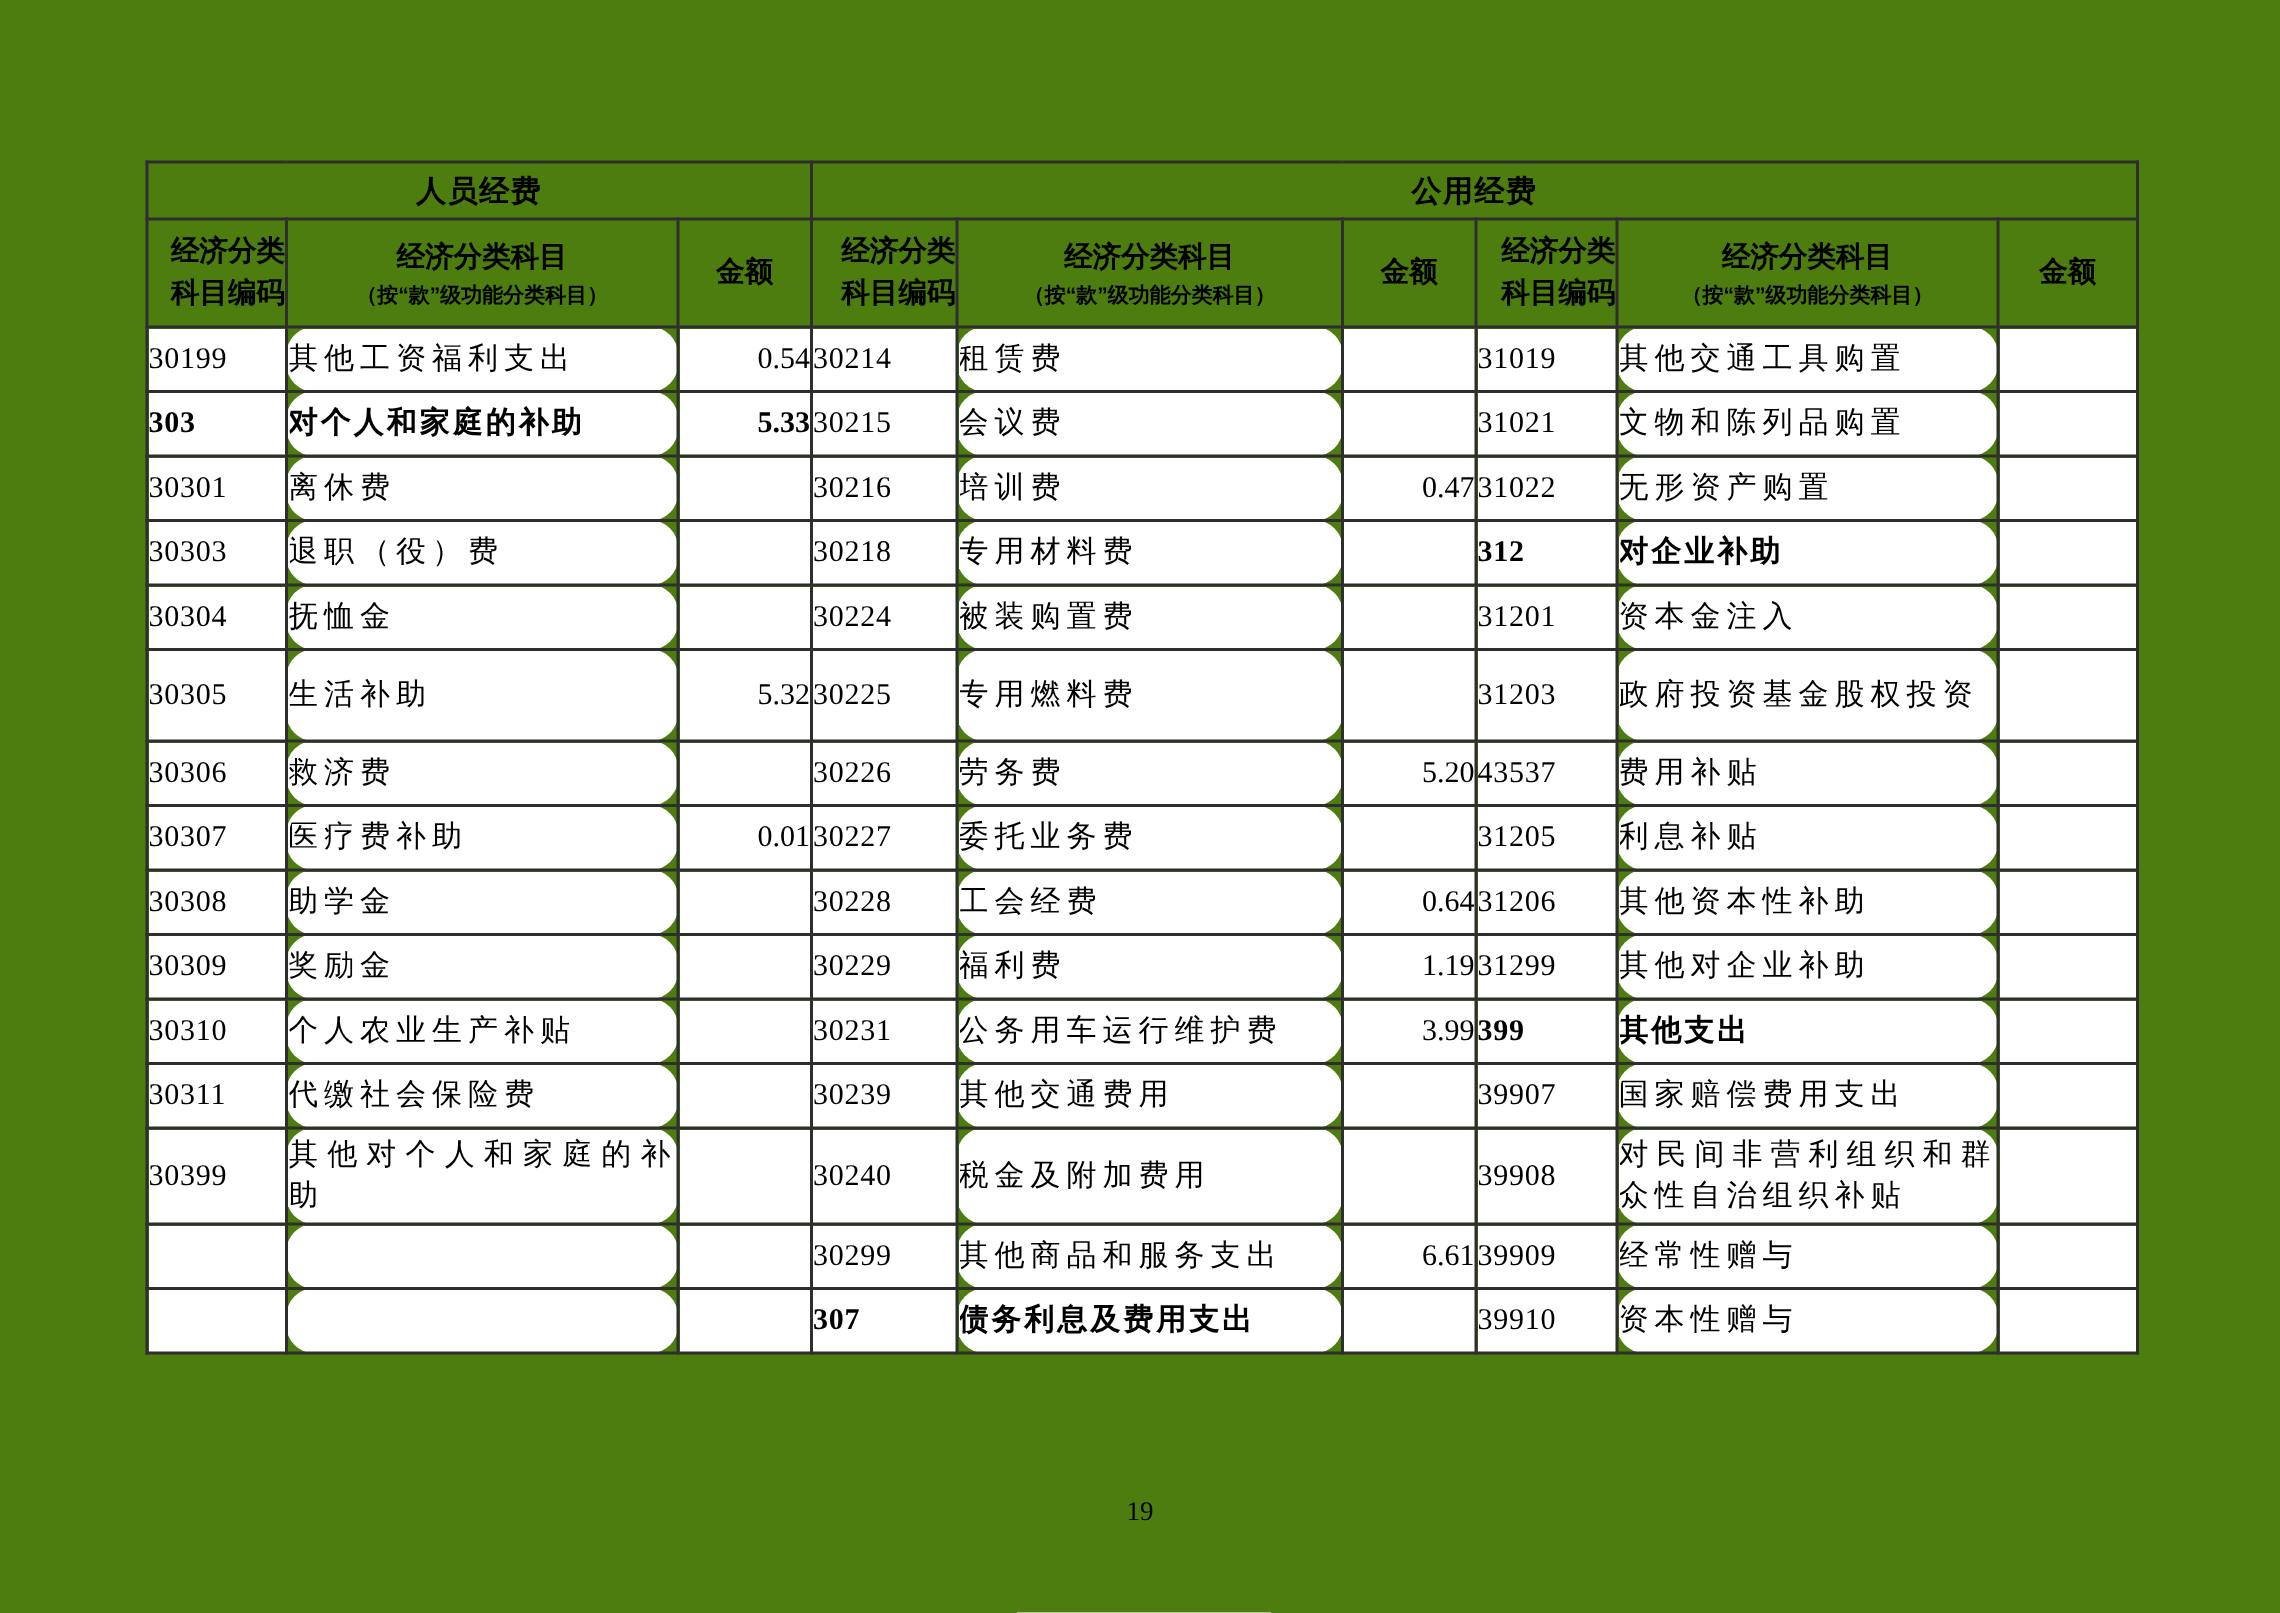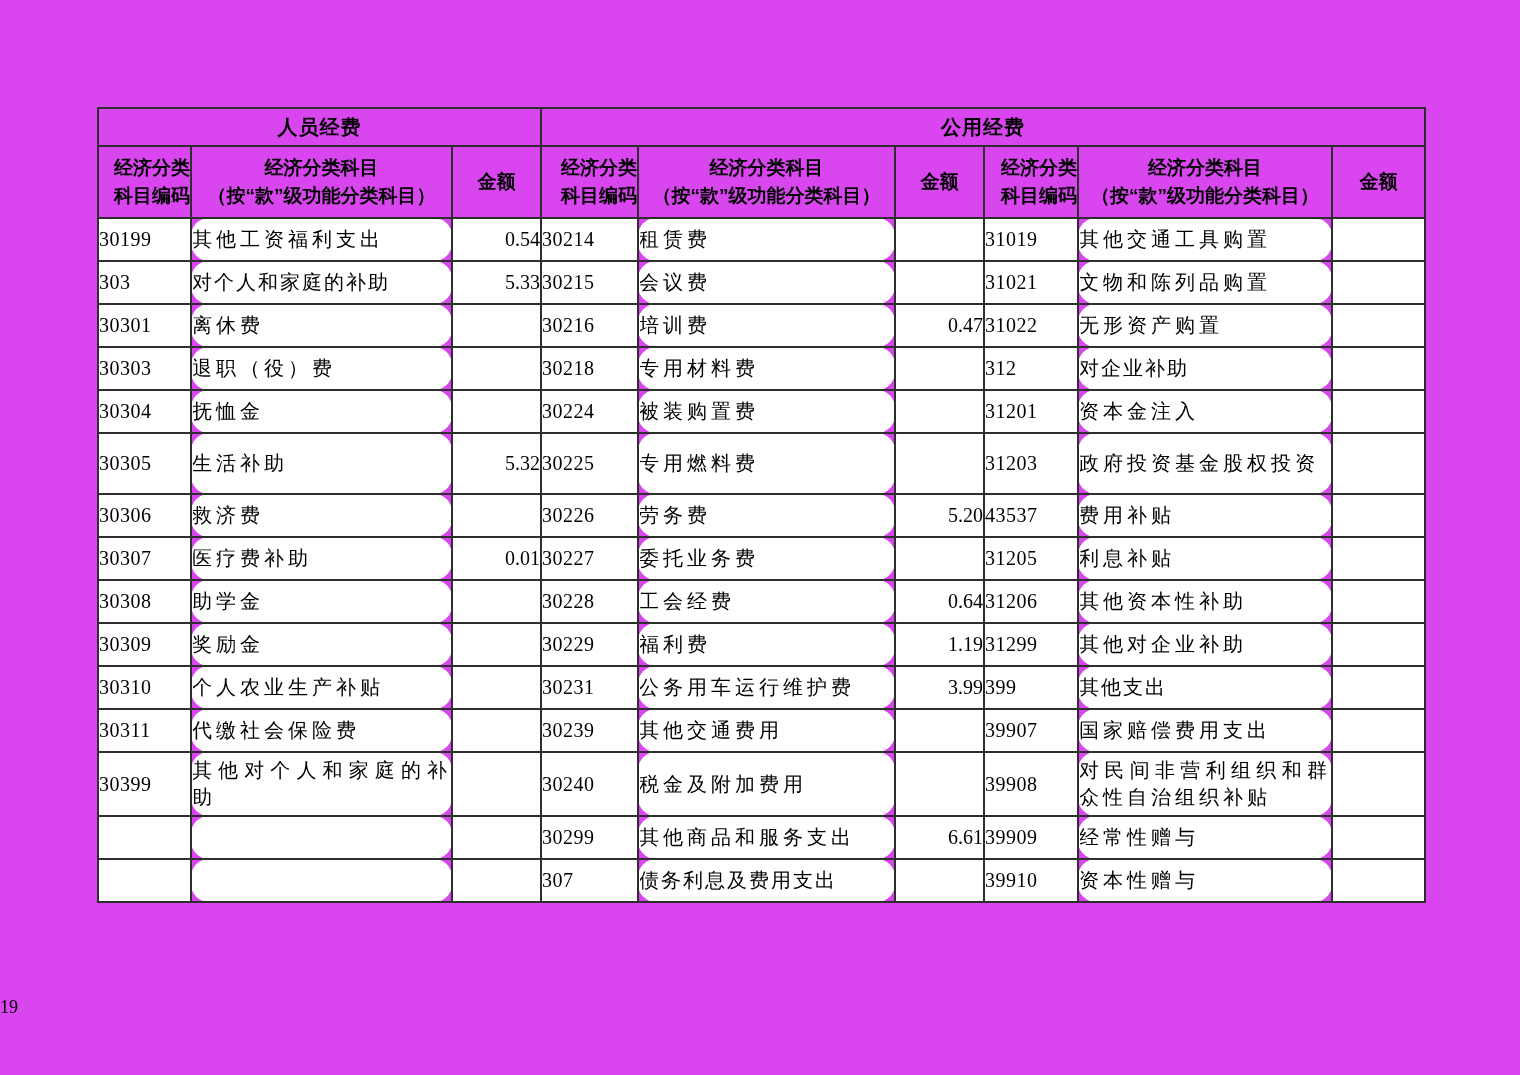--- a/index.html
+++ b/index.html
@@ -4,21 +4,21 @@
 <style>
   html, body {
     margin: 0;
     padding: 0;
     background: #ffffff;
   }
   .page {
     position: relative;
     width: 1520px;
     height: 1075px;
-    background: #d946ef;
+    background: #4d7c0f;
     overflow: hidden;
     font-family: "Liberation Serif", "DejaVu Serif", serif;
     color: #000000;
   }
   table.budget-table {
     position: absolute;
     left: 97px;
     top: 107px;
     width: 1327px;
     border-collapse: collapse;
@@ -43,21 +43,21 @@
   }
   tr.colhead-row th {
     height: 72px;
     font-family: "Liberation Sans", "DejaVu Sans", sans-serif;
     font-weight: bold;
     font-size: 19px;
     text-align: center;
     line-height: 1.45;
   }
   tr.colhead-row th .line2 {
-    font-size: 19px;
+    font-size: 14px;
     white-space: nowrap;
     letter-spacing: 0;
   }
   tr.colhead-row th.th-code {
     text-align: right;
     padding-left: 6px;
   }
   
   tbody td {
     height: 43px;
@@ -76,36 +76,37 @@
     padding-right: 8px;
     letter-spacing: 4px;
     line-height: 1.35;
     border-radius: 18px;
   }
   td.amount {
     text-align: right;
     padding-right: 9px;
   }
   td.bold {
-    font-weight: normal;
+    font-weight: bold;
     margin-top: 20px;
   }
   td.name.bold {
     letter-spacing: 2px;
   }
   td.name.wrap {
     text-align: justify;
     padding-top: 4px;
     padding-bottom: 4px;
   }
   .page-number {
     position: absolute;
     left: 0;
     right: 0;
     top: 997px;
+    text-align: center;
     font-size: 18px;
     font-family: "Liberation Serif", "DejaVu Serif", serif;
   }
 </style>
 </head>
 <body>
 
 <div class="page">
   <table class="budget-table">
     <colgroup>

